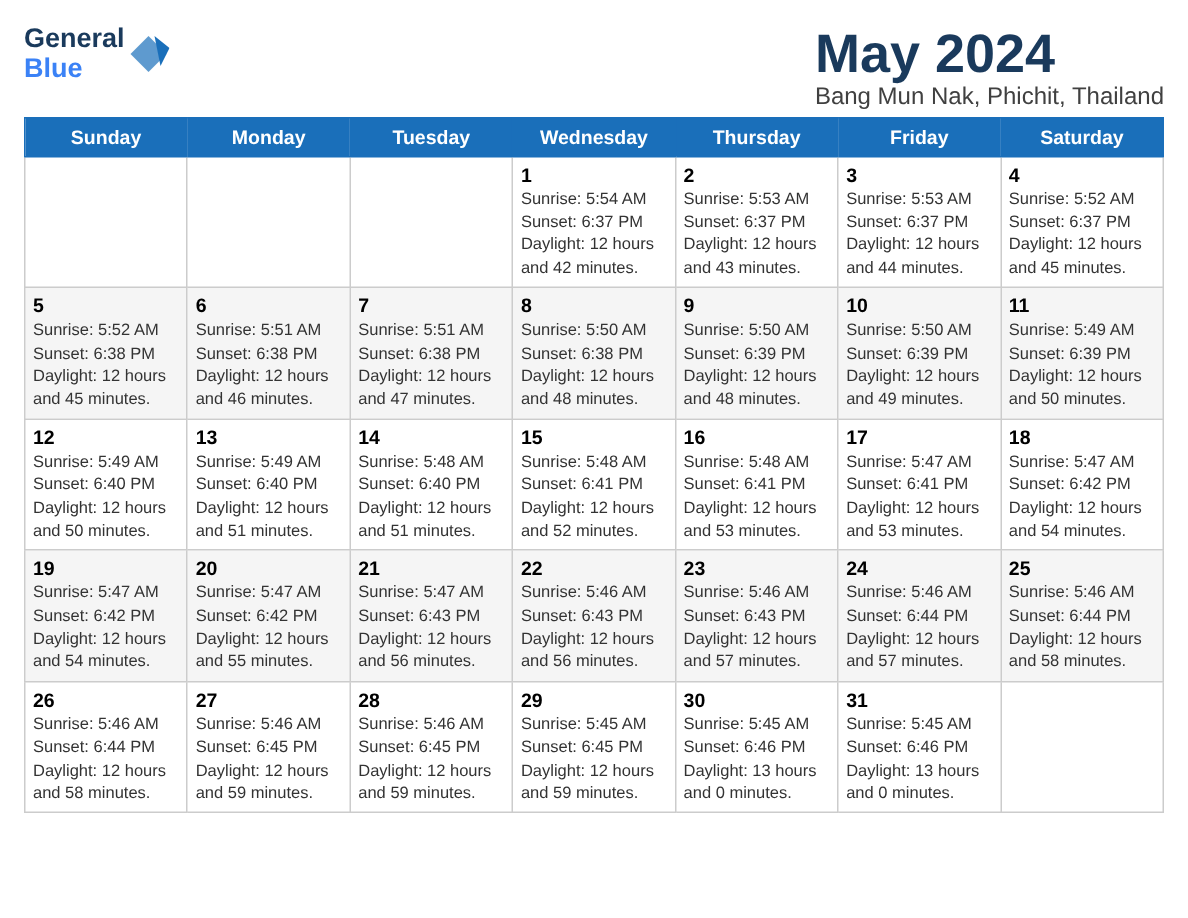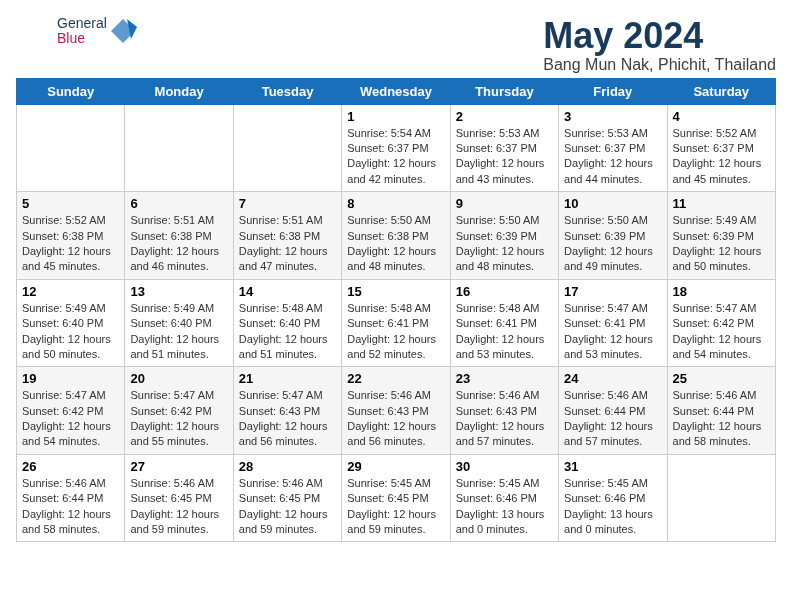--- a/index.html
+++ b/index.html
@@ -14,27 +14,26 @@
       display: flex;
       align-items: flex-start;
       justify-content: space-between;
       margin-bottom: 4px;
     }
     .logo-area {
       display: flex;
       align-items: center;
     }
     .logo-text {
-      font-size: 14px;
-      font-weight: normal;
+      font-size: 18px;
+      font-weight: bold;
       line-height: 1.1;
-      margin-left: 41px;
     }
     .logo-general { color: #1a3a5c; }
-    .logo-blue { color: #be185d; }
+    .logo-blue { color: #3b82f6; }
     .logo-icon {
       width: 28px;
       height: 28px;
       margin-left: 2px;
     }
     .title-area {
       text-align: left;
     }
     .calendar-title {
       font-size: 36px;

